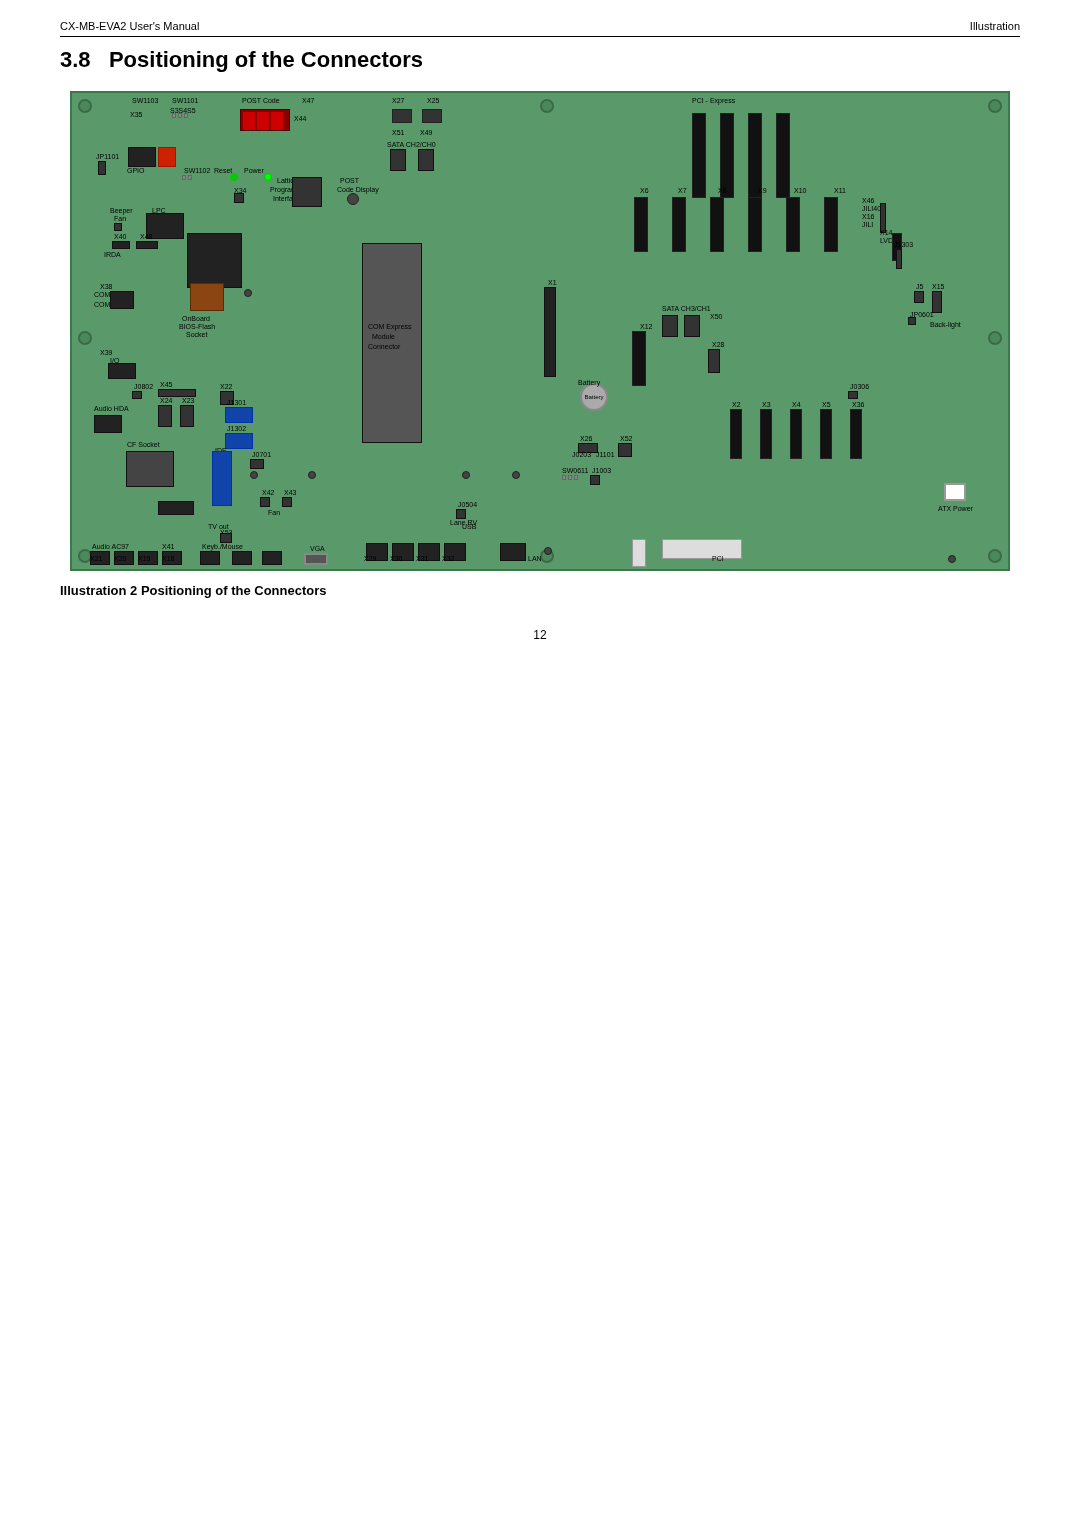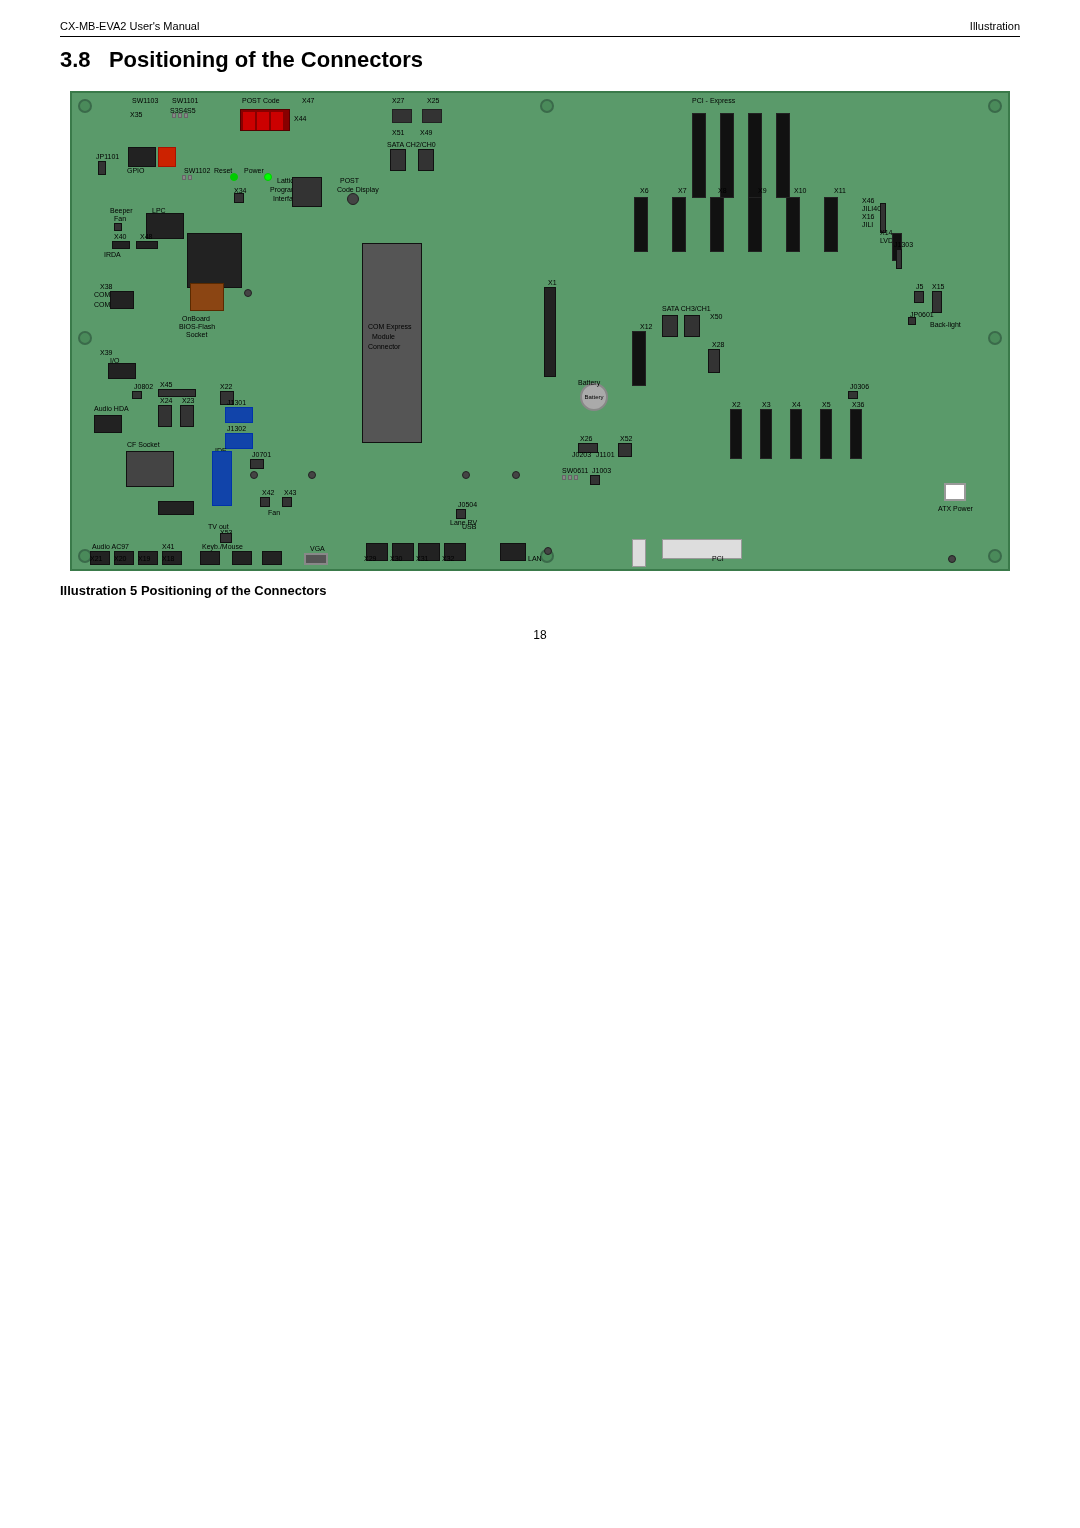--- a/index.html
+++ b/index.html
@@ -522,15 +522,15 @@
     <div class="lbl" style="top:462px;left:640px;">PCI</div>
 
     <div class="lbl" style="top:452px;left:238px;">VGA</div>
     <div class="vga-conn" style="top:460px;left:232px;width:24px;height:12px;background:#555;border:2px solid #888;"></div>
 
     <div class="cap" style="top:462px;left:876px;"></div>
 
   </div>
 </div>
 
-<p class="caption">Illustration 5   Positioning of the Connectors</p>
-
-<p class="page-num">18</p>
+<p class="caption">Illustration 2   Positioning of the Connectors</p>
+
+<p class="page-num">12</p>
 
 </body></html>

